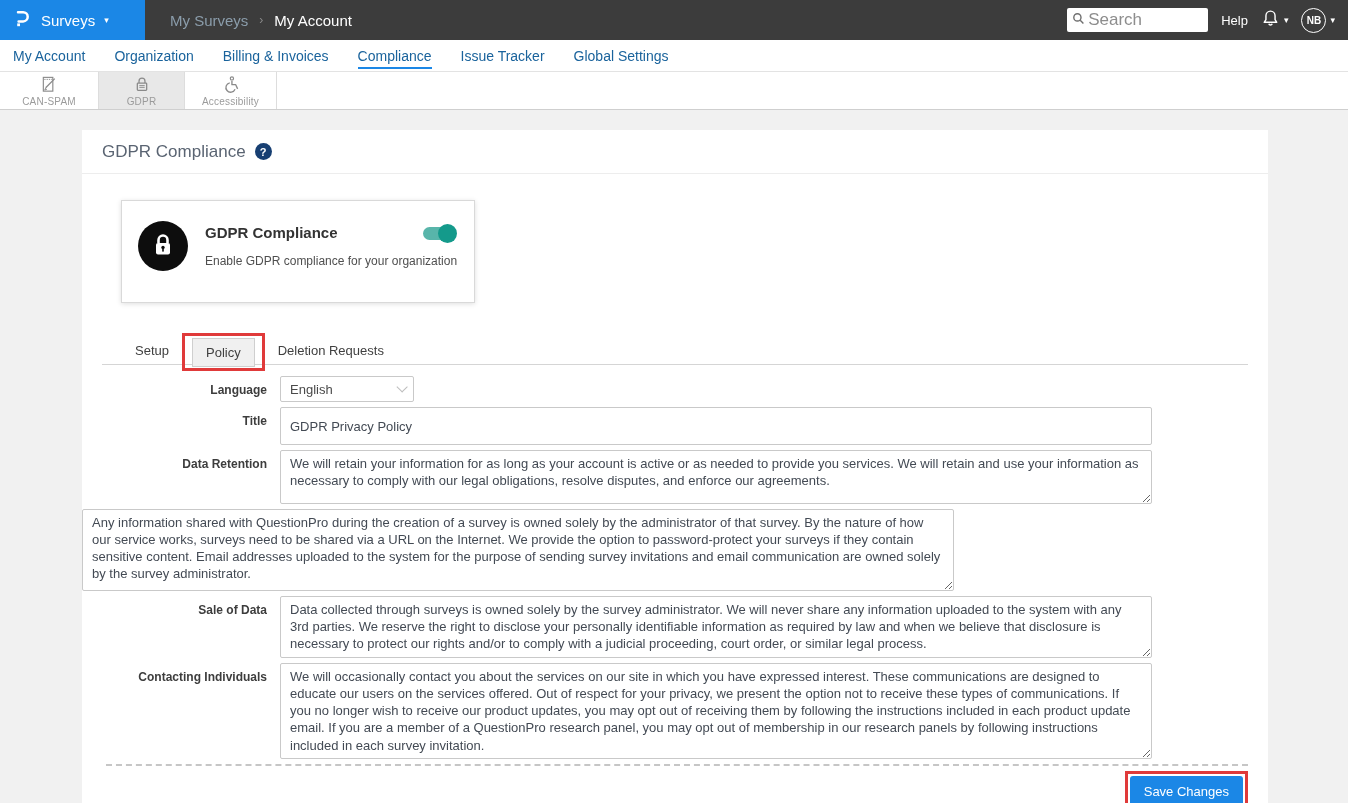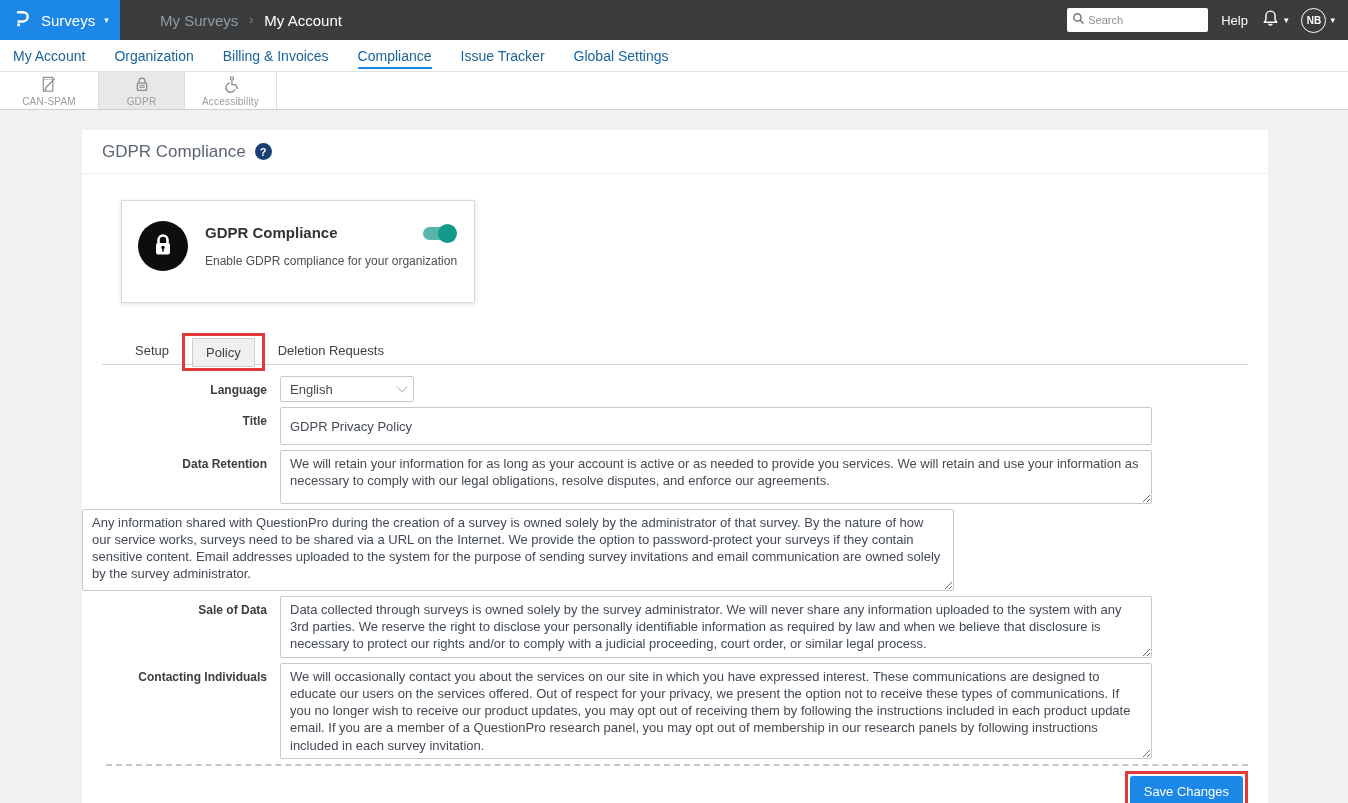--- a/index.html
+++ b/index.html
@@ -1,30 +1,30 @@
 <!DOCTYPE html>
 <html><head>
 <meta charset="utf-8">
 <style>
   * { margin:0; padding:0; box-sizing:border-box; }
   html,body { width:1348px; height:803px; overflow:hidden; }
   body { background:#f1f1f1; font-family:"Liberation Sans", sans-serif; position:relative; }
 
   
   .topbar { height:40px; background:#3c3c3c; display:flex; align-items:center; }
-  .brand { width:120px; height:40px; background:#1b87e6; display:flex; align-items:center; gap:9px; padding:0 10px 0 13px; cursor:pointer; }
+  .brand { width:145px; height:40px; background:#1b87e6; display:flex; align-items:center; gap:9px; padding:0 10px 0 13px; cursor:pointer; }
   .brand-name { color:#fff; font-size:15px; }
   .caret { color:#fff; font-size:9px; line-height:1; }
-  .breadcrumb { display:flex; align-items:center; gap:11px; margin-left:40px; font-size:15px; }
+  .breadcrumb { display:flex; align-items:center; gap:11px; margin-left:25px; font-size:15px; }
   .bc-parent { color:#8b9dab; cursor:pointer; }
   .bc-sep { color:#8a8a8a; font-size:12px; }
   .bc-current { color:#ffffff; }
   .topbar-right { margin-left:auto; display:flex; align-items:center; gap:13px; padding-right:13px; }
   .search-box { width:141px; height:24px; background:#fff; border-radius:2px; display:flex; align-items:center; padding:0 5px; gap:3px; }
-  .search-box input { border:0; outline:0; width:100%; font-size:11px; color:#333; font-family:inherit; background:transparent; }
+  .search-box input { border:0; outline:0; width:100%; font-size:17px; color:#333; font-family:inherit; background:transparent; }
   .search-box input::placeholder { color:#8d8d8d; }
   .help-label { color:#fff; font-size:13px; cursor:pointer; }
   .icon-group { display:flex; align-items:center; gap:4px; cursor:pointer; }
   .avatar { width:25px; height:25px; border-radius:50%; border:1.5px solid #fff; color:#fff; font-size:10px; font-weight:bold; display:flex; align-items:center; justify-content:center; }
 
   
   .navrow { height:32px; background:#fff; border-bottom:1px solid #e3e3e3; display:flex; align-items:center; padding-left:13px; }
   .nav-item { font-size:14px; color:#1a639c; margin-right:29px; cursor:pointer; }
   .nav-item.active span { border-bottom:2px solid #1b87e6; padding-bottom:3px; }
 

